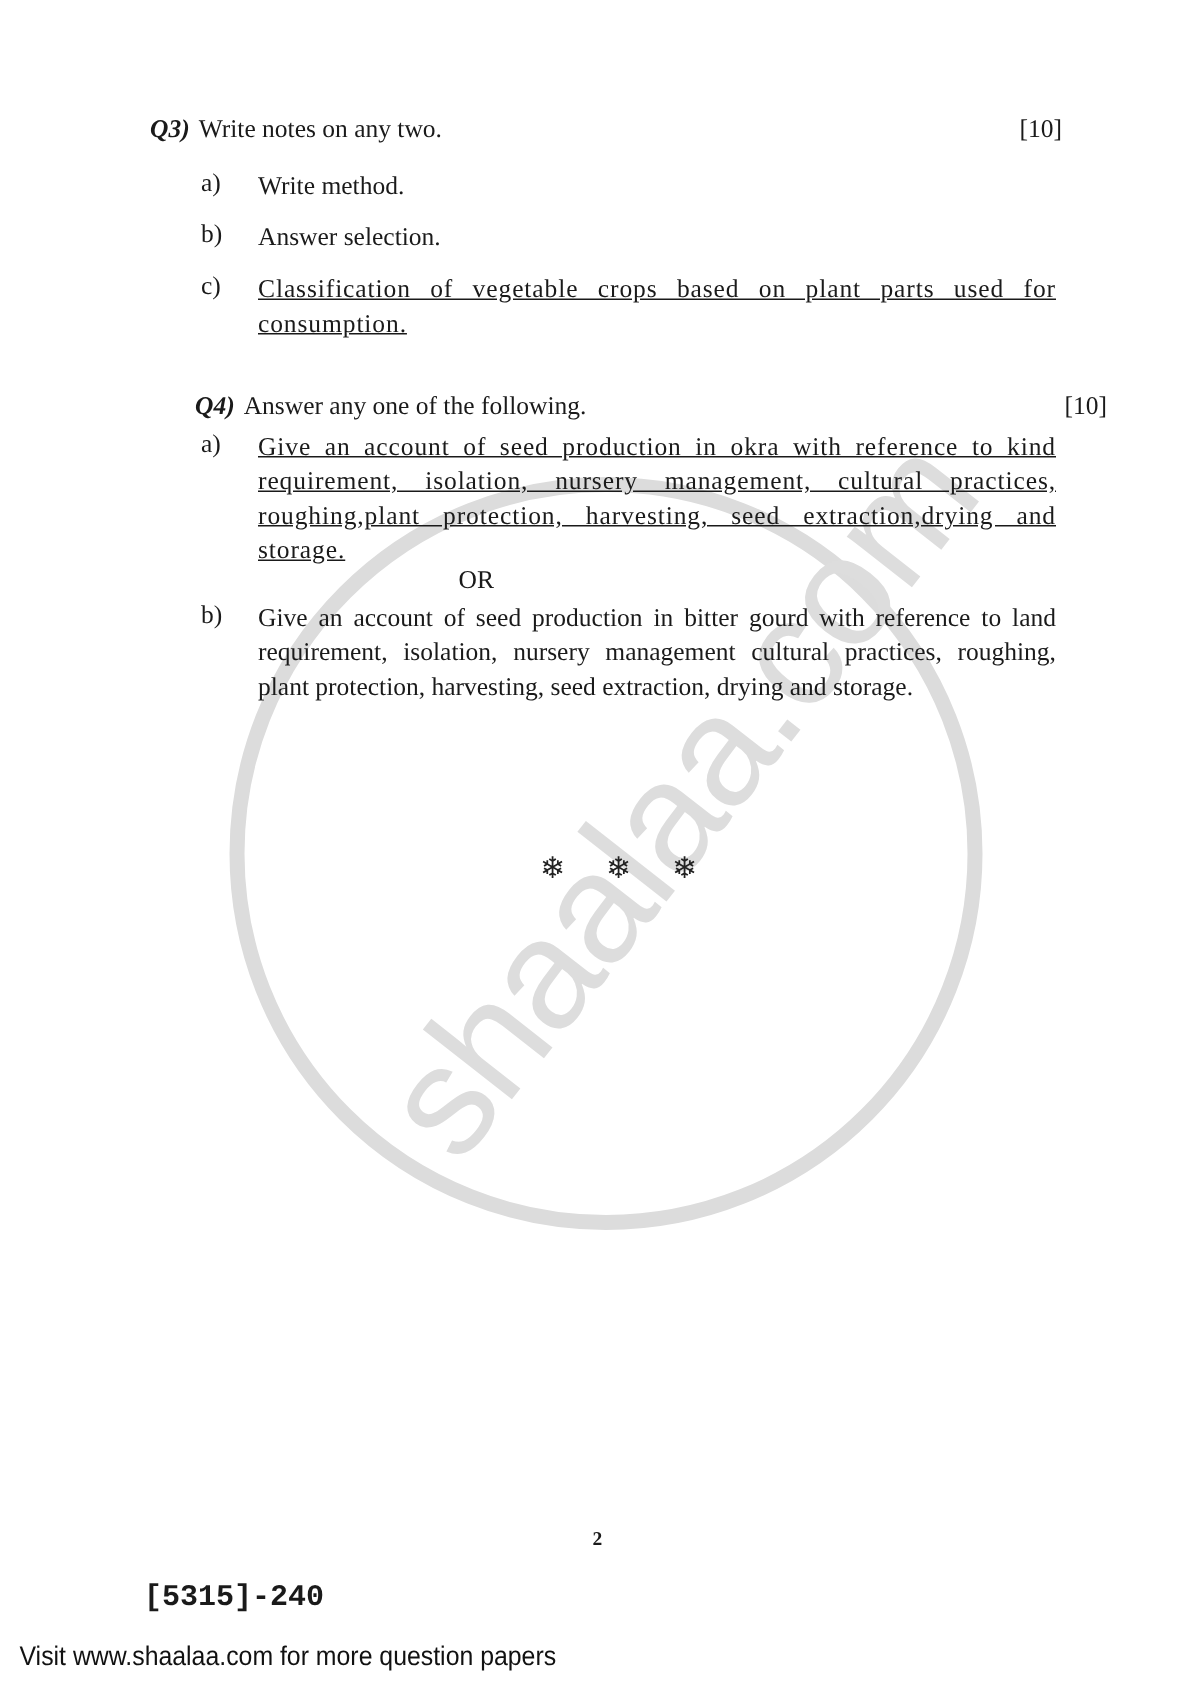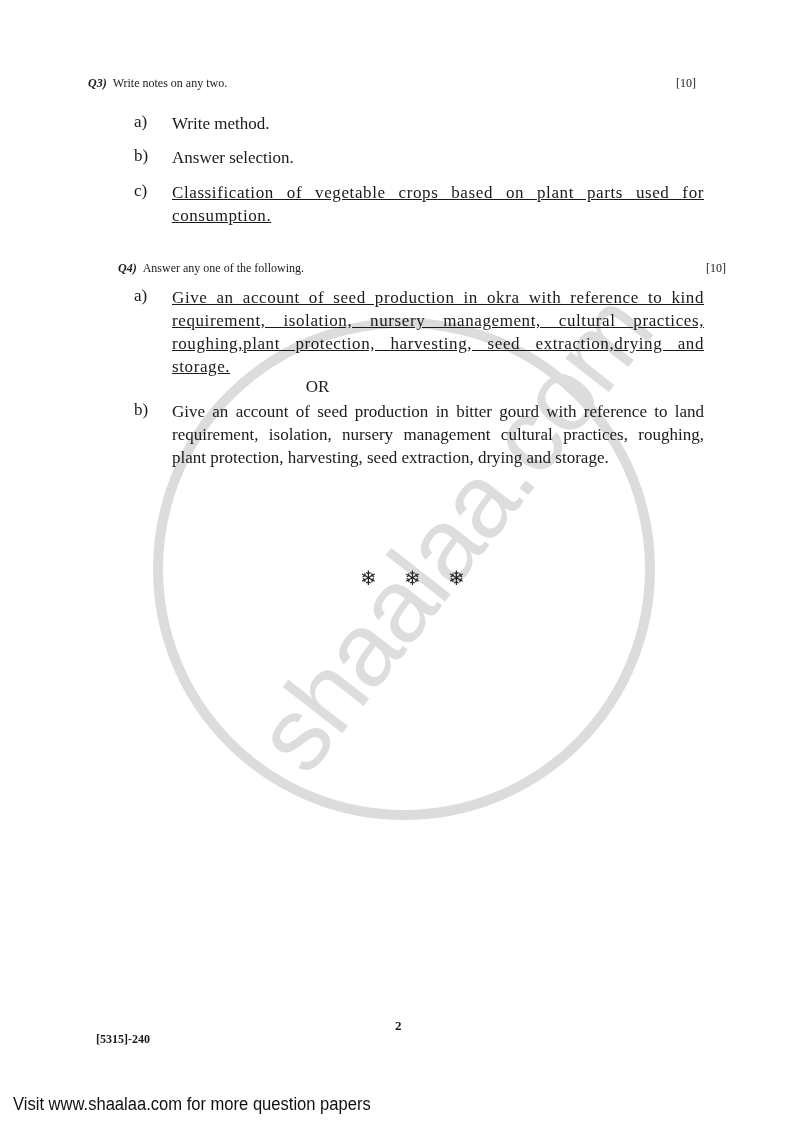--- a/index.html
+++ b/index.html
@@ -45,23 +45,23 @@
       letter-spacing: -2px;
     }
     .wm-text {
       left: 232px;
       top: 720px;
     }
     .content { position: relative; z-index: 1; }
 
     .q-head {
       position: absolute;
-      left: 88px;
+      left: 100px;
       width: 608px;
-      font-size: 12px;
+      font-size: 17px;
       display: flex;
       justify-content: space-between;
       align-items: baseline;
     }
     .q-num { font-style: italic; font-weight: bold; margin-right: 6px; }
     .marks { font-weight: normal; }
     .item {
       position: absolute;
       left: 134px;
       width: 570px;
@@ -83,23 +83,24 @@
       top: 566px;
       font-size: 20px;
       color: #222;
       display: flex;
       gap: 0;
     }
     .stars span { display: inline-block; width: 44px; text-align: left; }
     .code {
       position: absolute;
       left: 96px;
-      top: 1032px;
-      font-size: 12px;
+      top: 1054px;
+      font-size: 20px;
       font-weight: bold;
+      font-family: Liberation Mono, monospace;
     }
     .pageno {
       position: absolute;
       left: 395px;
       top: 1018px;
       font-size: 13px;
       font-weight: bold;
     }
     .footer {
       position: absolute;

